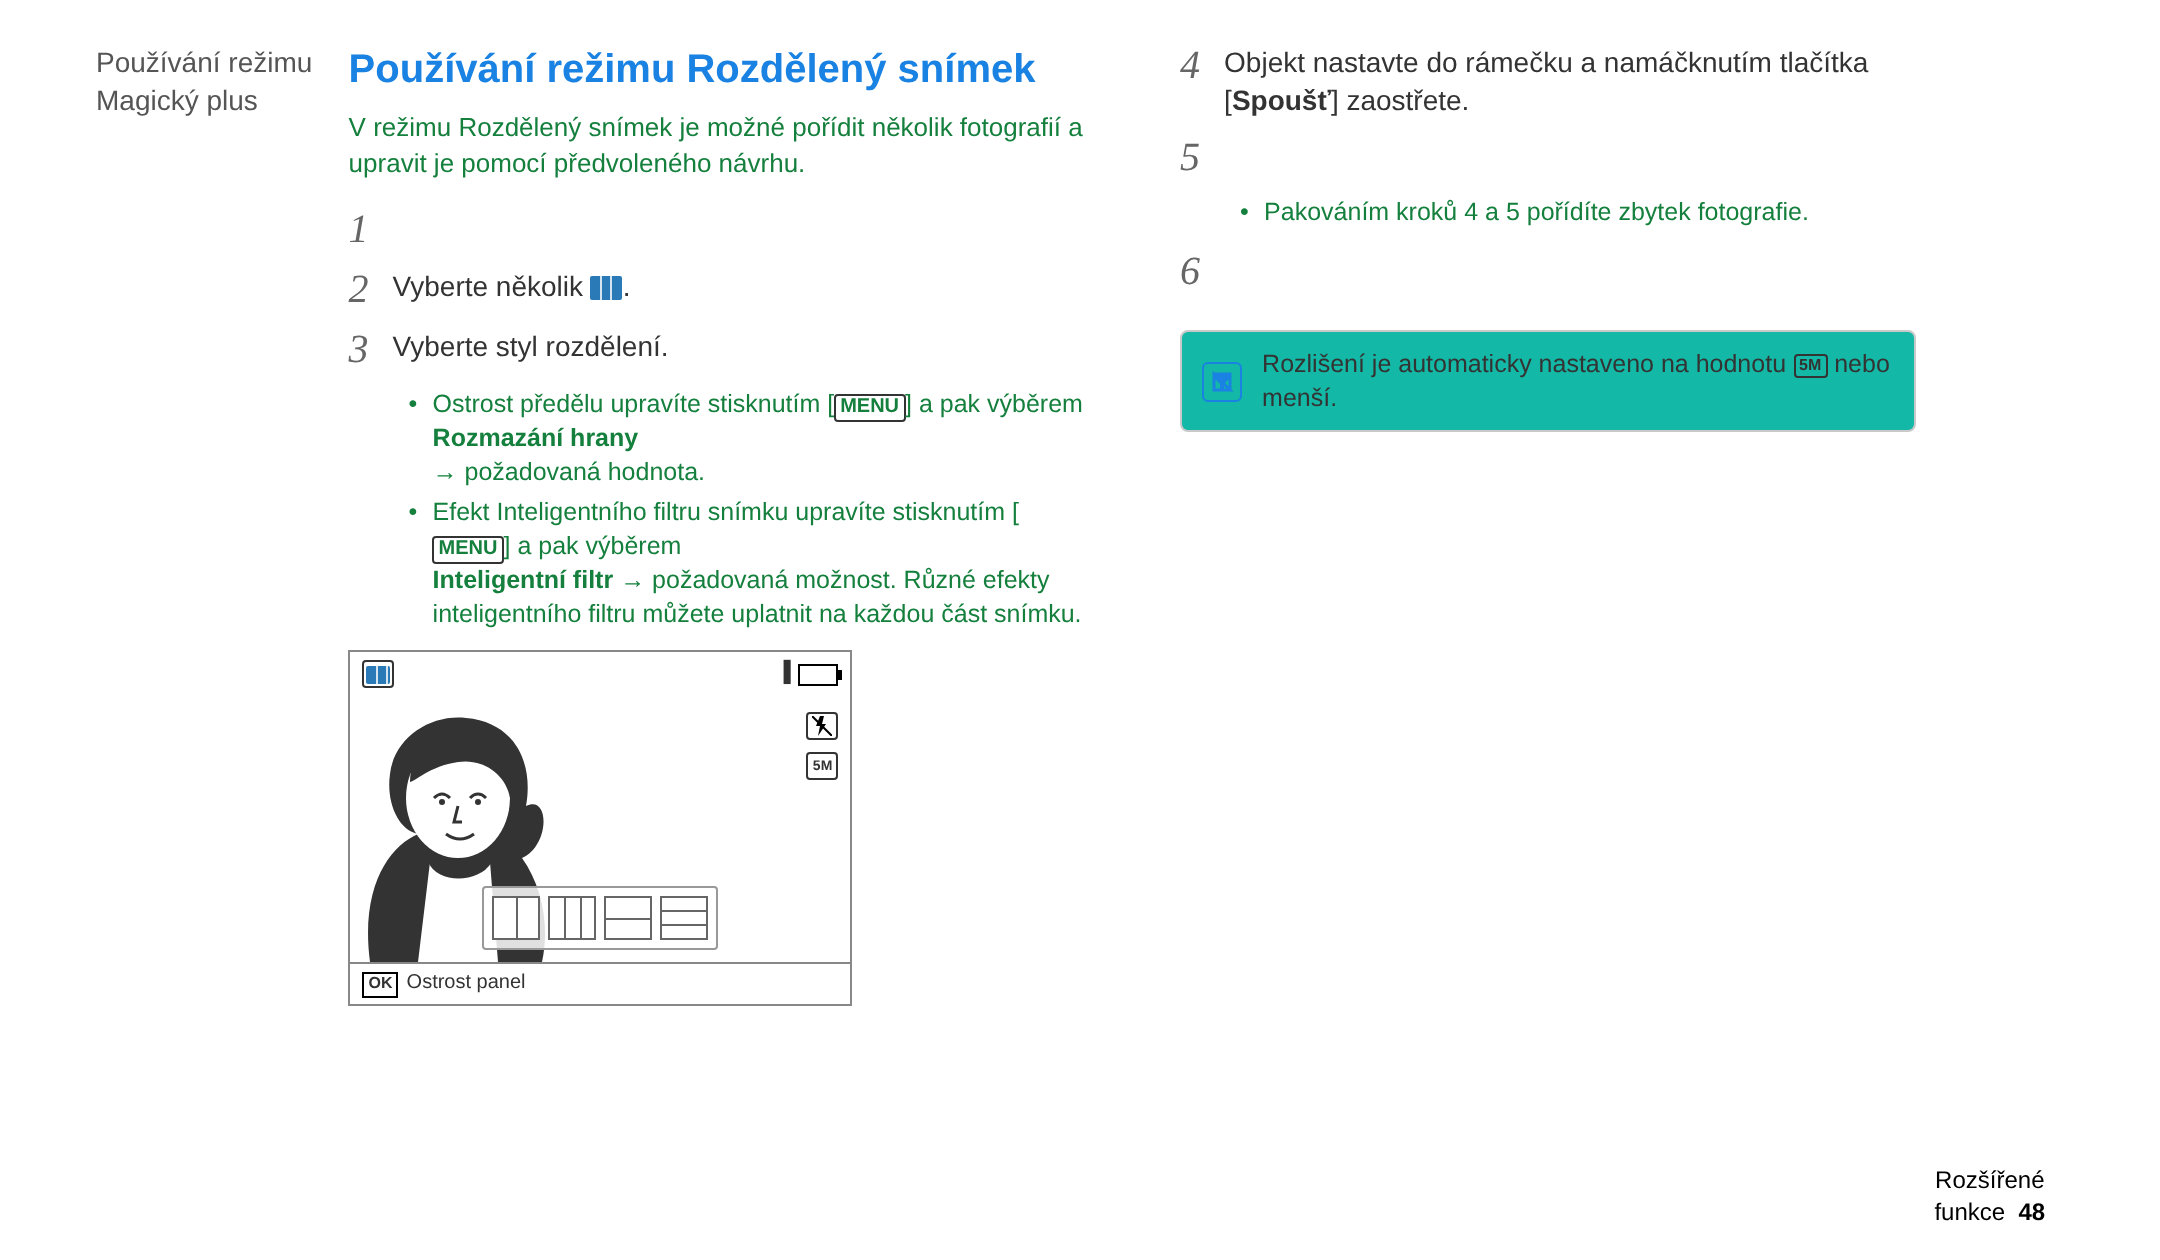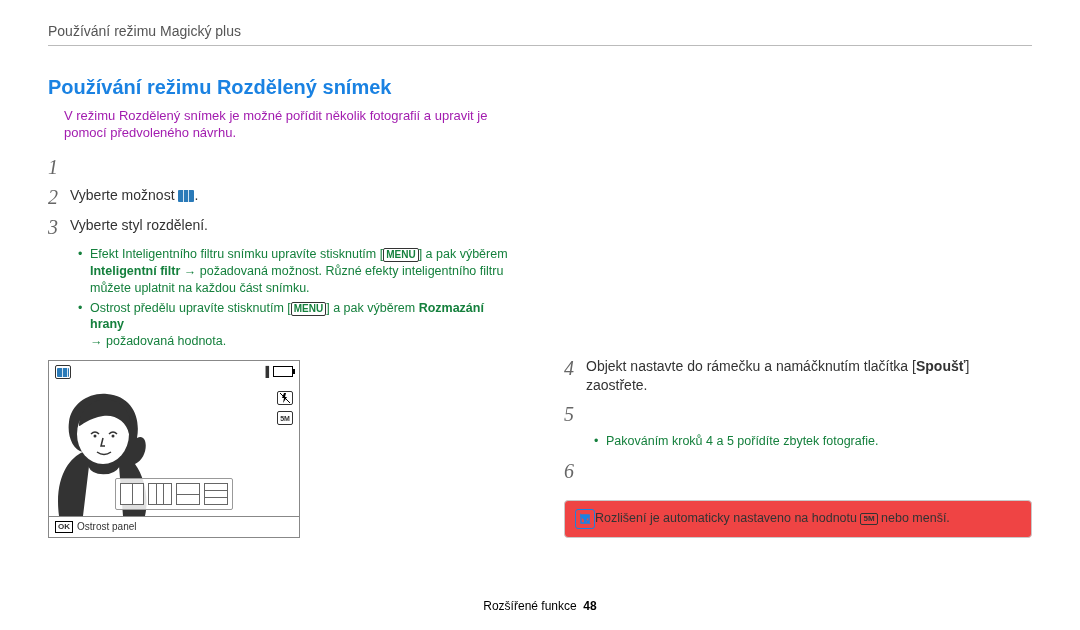--- a/index.html
+++ b/index.html
@@ -9,50 +9,48 @@
     font-family: "Segoe UI", "Helvetica Neue", Arial, sans-serif;
     color: #333;
     background: #fff;
     position: relative;
     font-size: 13.5px;
     line-height: 1.35;
   }
   .page {
     padding: 22px 48px 16px 48px;
     display: flex;
-    flex-direction: column;
+    flex-direction: row;
     height: 100%;
   }
   .breadcrumb {
     color: #555;
     font-size: 14px;
     margin-bottom: 4px;
   }
   .rule {
     border: none;
     border-top: 1px solid #bbb;
     margin-bottom: 28px;
   }
   .cols {
     display: flex;
     gap: 48px;
-    align-items: flex-end;
   }
   .col { flex: 1 1 0; }
   h2.section-title {
     color: #1a82e2;
     font-size: 20px;
     font-weight: 600;
     margin-bottom: 6px;
   }
   .intro {
     font-size: 13px;
-    color: #a21caf;
+    color: #15803d;
     margin-bottom: 14px;
-    margin-left: 16px;
   }
   .step {
     display: flex;
     align-items: flex-start;
     margin-bottom: 8px;
   }
   .step-num {
     font-family: Georgia, "Times New Roman", serif;
     font-style: italic;
     font-size: 20px;
@@ -143,24 +141,24 @@
   .thumb.h3{flex-direction:column;} .thumb.h3 div{flex:1;border-bottom:1px solid #666;} .thumb.h3 div:last-child{border:none;}
   .lcd-footer {
     padding:3px 6px; font-size:10px; display:flex; align-items:center; gap:4px;
   }
   .ok-badge{border:1px solid #000;font-size:8px;padding:0 2px;font-weight:bold;}
   
   .note-box {
     margin-top: 18px;
     border: 1px solid #c9c9c9;
     border-radius: 4px;
-    background: #ef4444;
+    background: #14b8a6;
     display: flex;
     align-items: center;
-    gap: 0;
+    gap: 10px;
     padding: 8px 10px;
     font-size: 12.5px;
   }
   .note-icon {
     width: 20px; height: 20px; border:1.5px solid #1a82e2; border-radius:3px;
     display:flex;align-items:center;justify-content:center;color:#1a82e2;flex:none;
   }
   .footer {
     text-align: center;
     font-size: 12px;
@@ -189,38 +187,38 @@
       <h2 class="section-title">Používání režimu Rozdělený snímek</h2>
       <p class="intro">V režimu Rozdělený snímek je možné pořídit několik fotografií a upravit je pomocí předvoleného návrhu.</p>
 
       <div class="step">
         <div class="step-num">1</div>
       </div>
 
       <div class="step">
         <div class="step-num">2</div>
         <div class="step-body">
-          <span>Vyberte možnost </span><span class="split-mode-icon"></span><span>.</span>
+          <span>Vyberte několik </span><span class="split-mode-icon"></span><span>.</span>
         </div>
       </div>
 
       <div class="step">
         <div class="step-num">3</div>
         <div class="step-body">Vyberte styl rozdělení.</div>
       </div>
 
       <ul class="sub-bullets">
+        <li>
+          <span>Ostrost předělu upravíte stisknutím [</span><span class="icon-box">MENU</span><span>] a pak výběrem </span><span class="bold">Rozmazání hrany</span><br>
+          <span class="arrow">→</span><span> požadovaná hodnota.</span>
+        </li>
         <li>
           <span>Efekt Inteligentního filtru snímku upravíte stisknutím [</span><span class="icon-box">MENU</span><span>] a pak výběrem </span><br>
           <span class="bold">Inteligentní filtr</span>
           <span class="arrow">→</span><span> požadovaná možnost. Různé efekty inteligentního filtru můžete uplatnit na každou část snímku.</span>
-        </li>
-        <li>
-          <span>Ostrost předělu upravíte stisknutím [</span><span class="icon-box">MENU</span><span>] a pak výběrem </span><span class="bold">Rozmazání hrany</span><br>
-          <span class="arrow">→</span><span> požadovaná hodnota.</span>
         </li>
       </ul>
 
       <div class="device-shot">
         <div class="lcd">
           <div class="lcd-topbar">
             <span class="mini-icon">
                 <span class="split-mode-icon" style="width:12px;height:9px;"></span>
               </span>
           </div>

